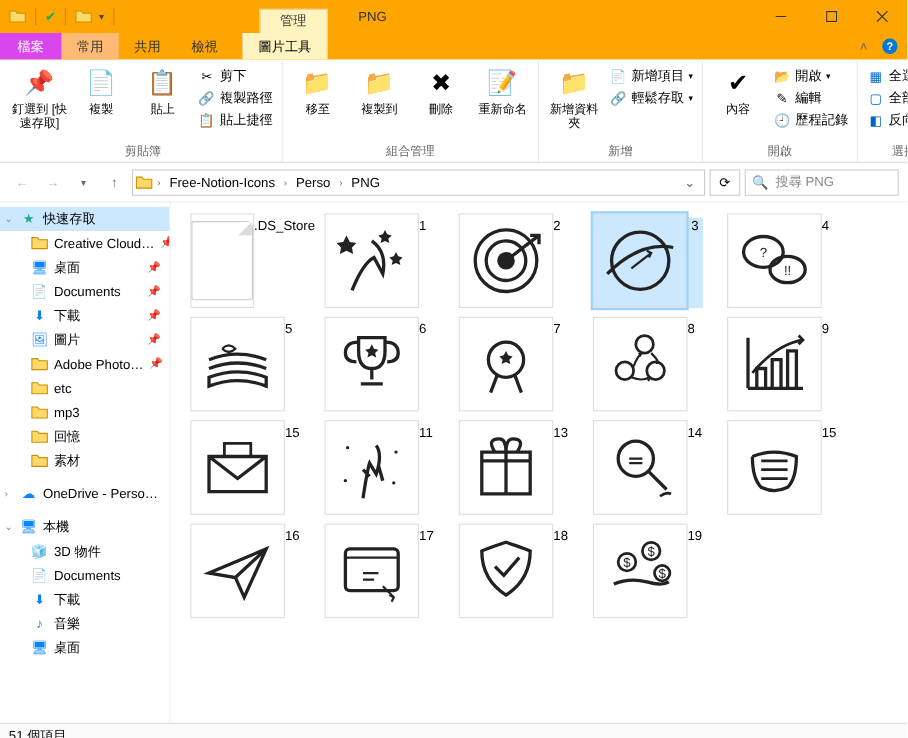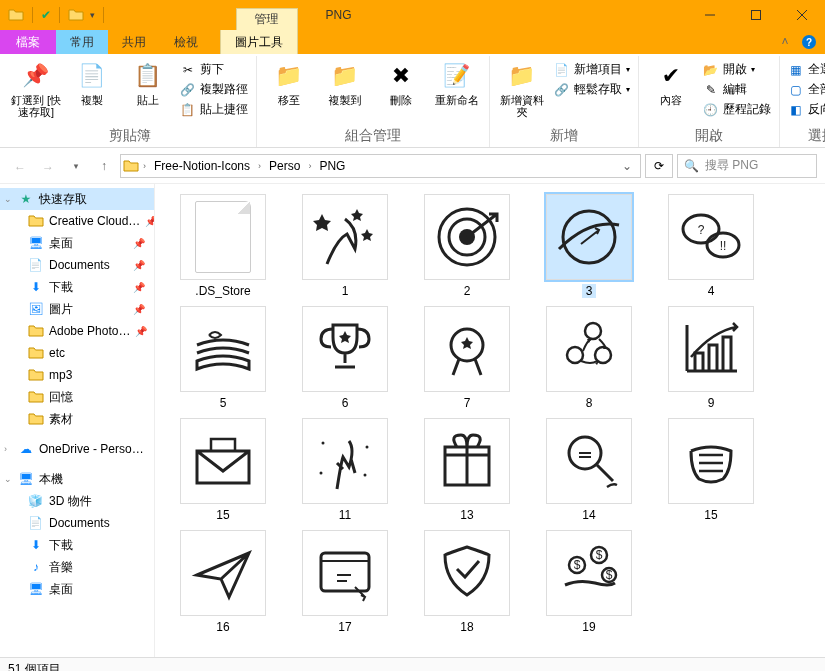--- a/index.html
+++ b/index.html
@@ -10,30 +10,30 @@
 .tb-folder svg{width:16px;height:16px}
 .tb-sep{width:1px;height:16px;background:rgba(0,0,0,.2);margin:0 2px}
 .tb-down{font-size:9px;color:#444}
 .tb-contextual{height:22px;margin-left:130px;margin-top:8px;background:#fff3c0;padding:0 18px;display:flex;align-items:center;font-size:12px;color:#333;border:1px solid #e0d090;border-bottom:none}
 .tb-title{margin-left:28px;font-size:12px;color:#333}
 .tb-ctrls{margin-left:auto;display:flex}
 .tb-btn{width:46px;height:30px;display:flex;align-items:center;justify-content:center;color:#333}
 .ribbon-tabs{height:24px;background:#ffa500;display:flex;align-items:flex-end;padding-left:0;position:relative}
 .rt-file{height:24px;background:#d946ef;color:#fff;padding:0 16px;display:flex;align-items:center;font-size:12px}
 .rt-tab{height:24px;padding:0 14px;display:flex;align-items:center;font-size:12px;color:#333;position:relative}
-.rt-tab.active{background:#7dd3fc}
+.rt-tab.active{background:#fdba74}
 .rt-context{margin-left:8px;padding:0 14px;height:24px;display:flex;align-items:center;background:#fff3c0;border:1px solid #e0d090;border-top:none;border-bottom:none}
 .rt-collapse{margin-left:auto;width:24px;height:24px;display:flex;align-items:center;justify-content:center;color:#666}
 .rt-help{width:24px;height:24px;display:flex;align-items:center;justify-content:center;margin-right:4px}
 .help-circle{width:14px;height:14px;border-radius:50%;background:#0078d7;color:#fff;font-size:10px;font-weight:bold;display:flex;align-items:center;justify-content:center}
 .ribbon{height:94px;background:#fff;border-bottom:1px solid #ddd;display:flex;padding:2px 4px 0}
 .r-group{display:flex;flex-direction:column;align-items:center;padding:0 4px;border-right:1px solid #e8e8e8;}
 .r-group:last-child{border-right:none}
 .r-body{flex:1;display:flex;align-items:flex-start;padding-top:2px}
-.r-label{font-size:14px;color:#666;padding:2px 0}
+.r-label{font-size:11px;color:#666;padding:2px 0}
 .r-big{display:flex;flex-direction:column;align-items:center;width:56px;padding:2px 2px;text-align:center;line-height:1.1}
 .r-big .ico{width:32px;height:32px;display:flex;align-items:center;justify-content:center;font-size:22px}
 .r-big .txt{font-size:11px;margin-top:2px}
 .r-small-stack{display:flex;flex-direction:column;gap:1px;padding:2px 2px}
 .r-small{display:flex;align-items:center;gap:4px;padding:1px 2px;font-size:11px;white-space:nowrap}
 .r-small .ico{width:16px;height:16px;display:flex;align-items:center;justify-content:center}
 .addrbar{height:36px;display:flex;align-items:center;padding:4px 8px;gap:4px;border-bottom:1px solid #eee}
 .nav-btn{width:24px;height:24px;display:flex;align-items:center;justify-content:center;color:#666}
 .nav-btn.disabled{color:#bbb}
 .addr-field{flex:1;height:24px;border:1px solid #ccc;display:flex;align-items:center;padding:0 2px;gap:2px}
@@ -47,21 +47,21 @@
 .sb-item{display:flex;align-items:center;gap:5px;padding:2px 4px 2px 18px;font-size:12px;white-space:nowrap;overflow:hidden;height:22px}
 .sb-item.indent{padding-left:28px}
 .sb-item.active{background:#cce8ff}
 .sb-chev{width:10px;font-size:9px;color:#888;position:absolute}
 .sb-item{position:relative}
 .sb-ico{width:16px;height:16px;flex:none;display:flex;align-items:center;justify-content:center}
 .sb-pin{margin-left:auto;color:#999;font-size:10px;margin-right:4px}
 .sb-spacer{height:8px}
 .files{flex:1;overflow-y:auto;padding:10px 6px}
 .grid{display:flex;flex-wrap:wrap;gap:8px 22px;padding-left:12px}
-.file-item{width:100px;display:flex;flex-direction:column;align-items:center}
+.file-item{width:100px;display:flex;}
 .thumb{width:86px;height:86px;border:1px solid #ddd;background:#fff;display:flex;align-items:center;justify-content:center;position:relative}
 .file-item.selected .thumb{outline:2px solid #99d1ff;background:#cce8ff}
 .fname{font-size:12px;margin-top:4px;text-align:center}
 .file-item.selected .fname{background:#cce8ff;padding:0 4px}
 .doc-thumb{width:56px;height:72px;border:1px solid #ccc;background:#fff;border-radius:2px 6px 2px 2px;position:relative}
 .doc-thumb::before{content:"";position:absolute;top:0;right:0;width:12px;height:12px;background:linear-gradient(135deg,#fff 48%,#ddd 50%)}
 .sketch{width:76px;height:76px}
 .statusbar{height:23px;border-top:1px solid #ddd;display:flex;align-items:center;padding:0 8px;font-size:11px;background:#fafafa}
 svg{display:block}
 </style>

